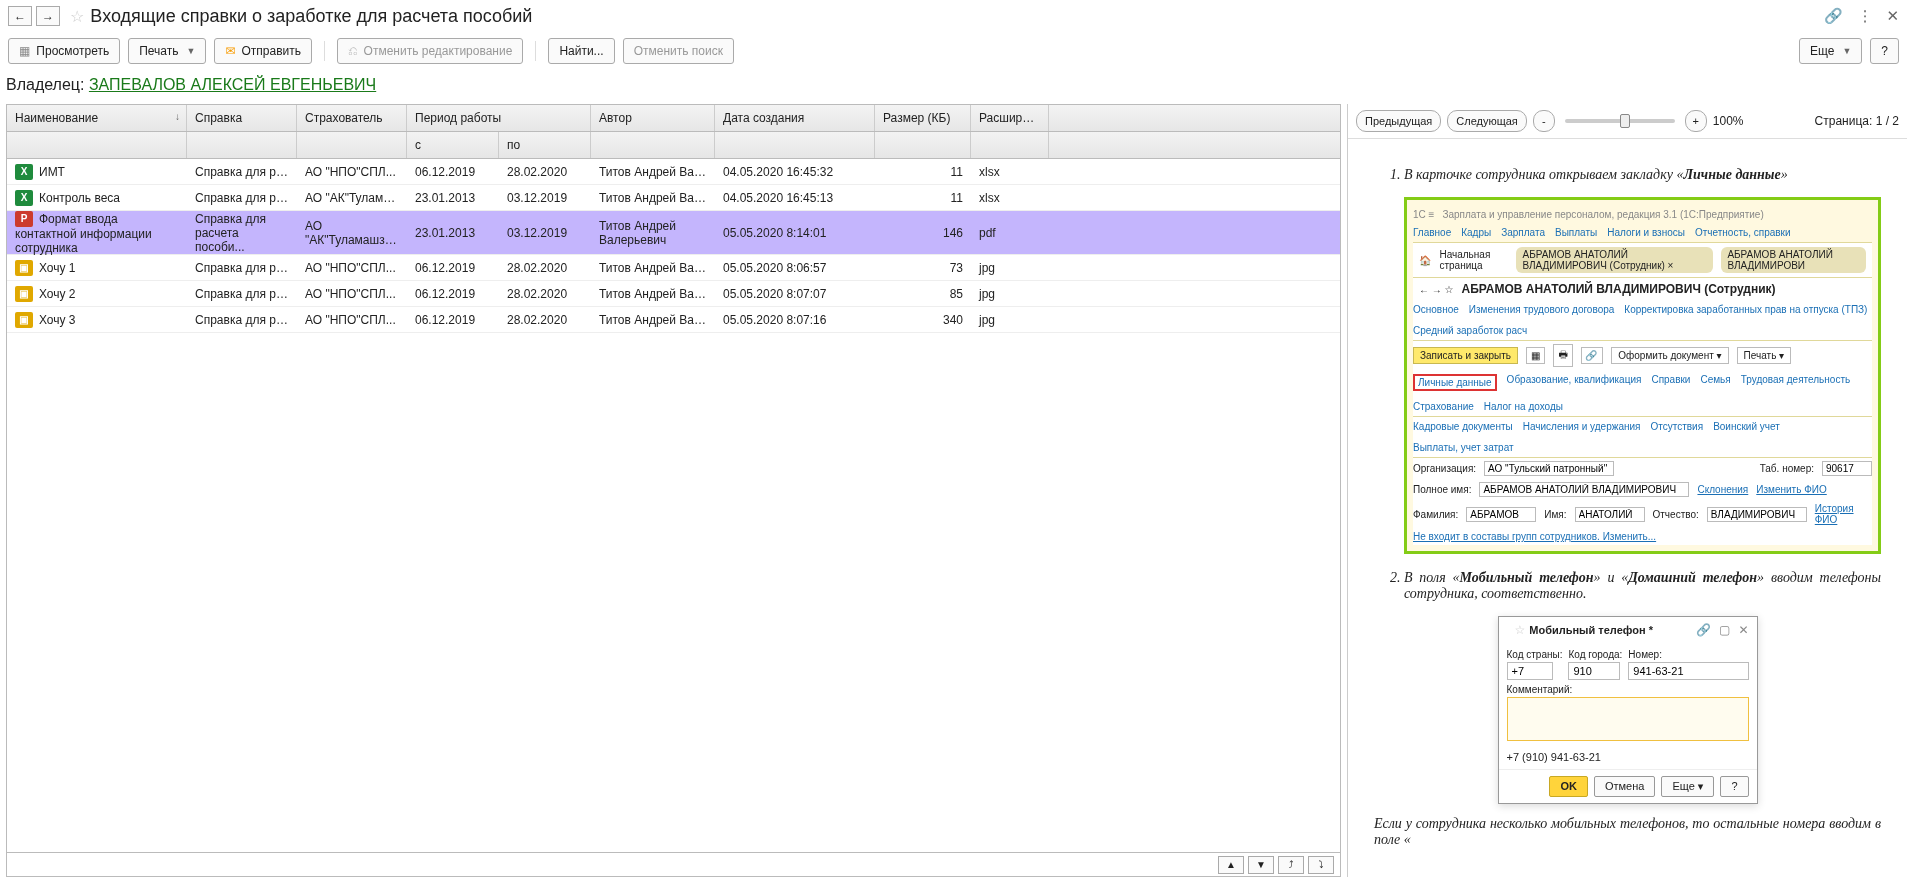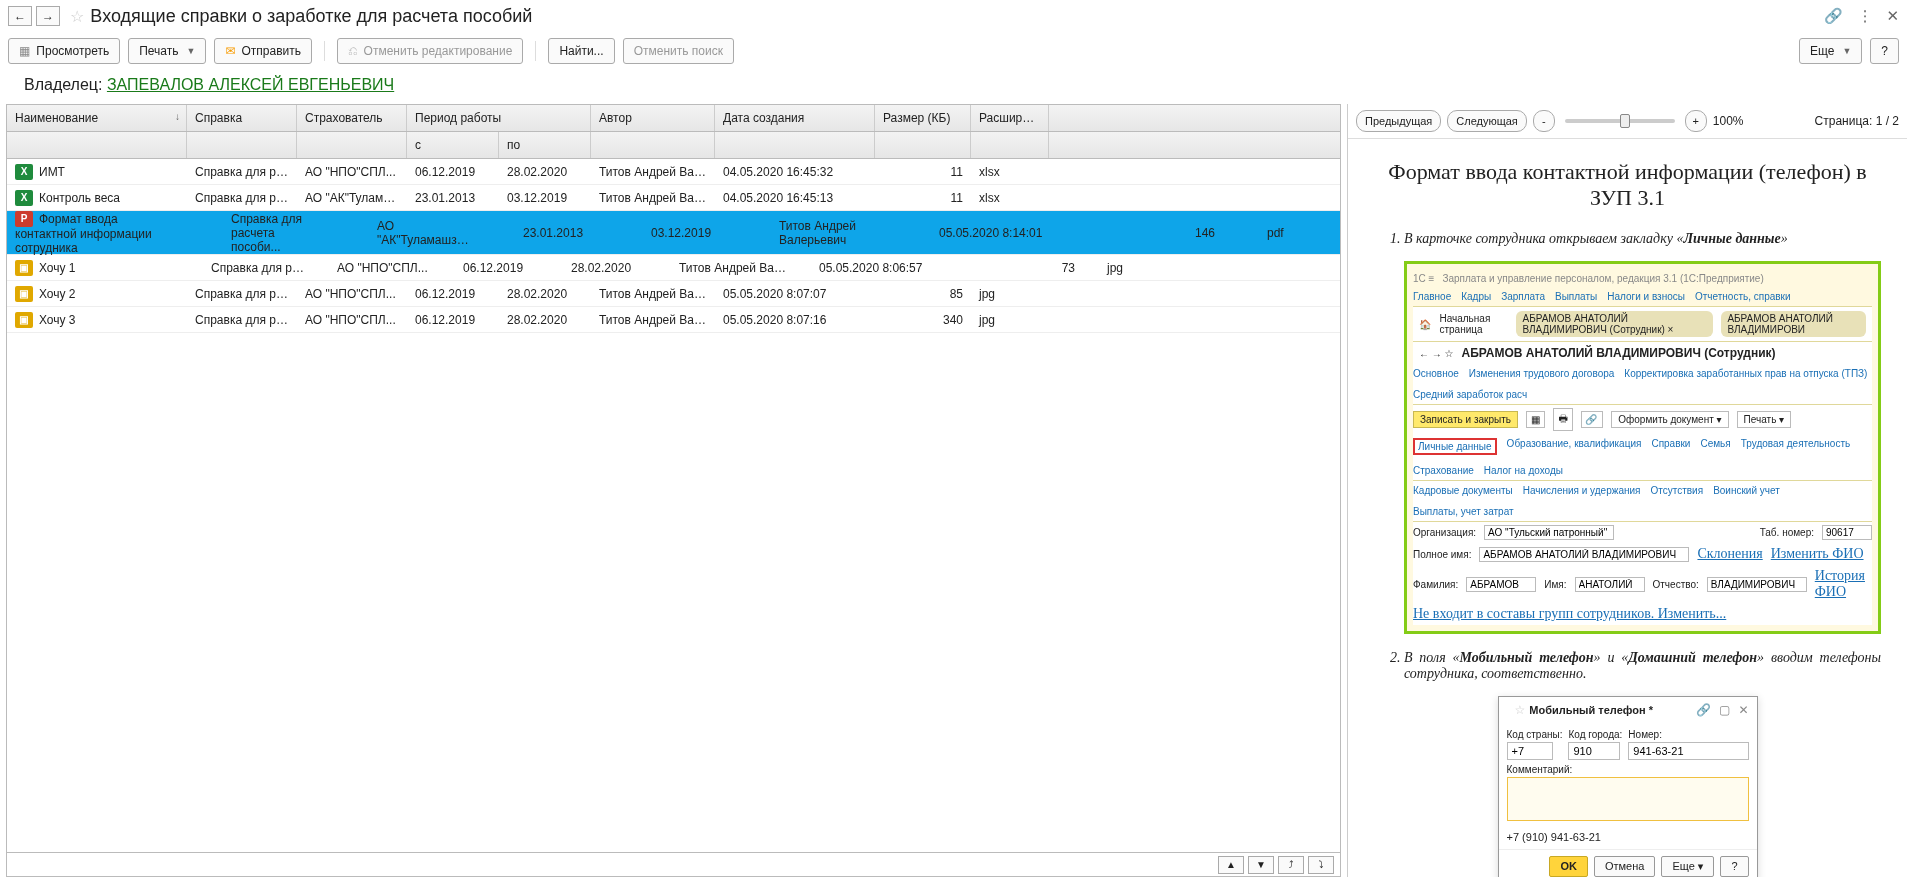--- a/index.html
+++ b/index.html
@@ -20,40 +20,40 @@
 .tb-btn.disabled { color: #999; }
 .tb-btn .ic { font-size: 12px; }
 .tb-sep { width: 1px; height: 20px; background: #ddd; margin: 0 4px; }
 .toolbar-right { margin-left: auto; display: flex; gap: 8px; }
 .tb-btn .dd { font-size: 9px; color: #666; margin-left: 2px; }
 .ic-doc { color: #888; }
 .ic-mail { color: #f79b00; }
 .ic-cancel { color: #bbb; }
 
 
-.owner { padding: 6px 24px 10px; font-size: 16px; }
+.owner { padding: 6px 6px 10px; font-size: 16px; }
 .owner .label { color: #222; }
 .owner a { color: #1a7a1a; text-decoration: underline; }
 
 
 .main { flex: 1; display: flex; min-height: 0; }
 .left { flex: 1; display: flex; flex-direction: column; min-width: 0; margin: 0 6px; }
 .right { width: 560px; border-left: 1px solid #ccc; display: flex; flex-direction: column; }
 
 
 .tbl-wrap { border: 1px solid #bbb; flex: 1; display: flex; flex-direction: column; min-height: 0; }
 .thead { display: flex; background: linear-gradient(#f3f3f3, #e6e6e6); border-bottom: 1px solid #bbb; font-size: 12px; }
 .th { padding: 6px 8px; border-right: 1px solid #ccc; overflow: hidden; white-space: nowrap; text-overflow: ellipsis; position: relative; }
 .th.sort::after { content: "↓"; position: absolute; right: 6px; color: #666; font-size: 10px; }
 .thead2 { display: flex; background: linear-gradient(#f3f3f3, #e6e6e6); border-bottom: 1px solid #bbb; font-size: 12px; }
 .th2 { padding: 6px 8px; border-right: 1px solid #ccc; }
 .col-name{width:180px}.col-ref{width:110px}.col-ins{width:110px}.col-from{width:92px}.col-to{width:92px}.col-auth{width:124px}.col-date{width:160px}.col-size{width:96px;text-align:left}.col-ext{width:78px}
 .tbody { flex: 1; overflow: auto; }
 .row { display: flex; align-items: center; height: 26px; border-bottom: 1px solid #eee; }
-.row.sel { background: #0ea5e9; gap: 36px; }
+.row.sel { background: #c4b5fd; }
 .cell { padding: 0 8px; overflow: hidden; white-space: nowrap; text-overflow: ellipsis; font-size: 12px; }
 .cell.size { text-align: right; }
 .row .fi { display: inline-flex; width: 18px; height: 16px; align-items: center; justify-content: center; margin-right: 6px; font-size: 10px; font-weight: bold; border-radius: 2px; color: #fff; }
 .fi.xlsx { background: #1f8b3d; }
 .fi.pdf { background: #cc3b2d; }
 .fi.jpg { background: #e0a800; }
 .tbl-footer { height: 24px; border-top: 1px solid #bbb; display: flex; justify-content: flex-end; align-items: center; padding: 0 6px; gap: 4px; }
 .pager-btn { width: 26px; height: 18px; border: 1px solid #aaa; background: #fafafa; font-size: 10px; display:flex;align-items:center;justify-content:center; }
 
 
@@ -64,21 +64,21 @@
 .prev-page { flex: 1; overflow: auto; padding: 14px 26px 0 26px; background: #fff; }
 .doc-title { text-align: center; font-size: 22px; font-weight: 400; margin: 6px 0 20px; font-family: 'Times New Roman', serif; }
 .ol { font-family: 'Times New Roman', serif; font-size: 14px; padding-left: 30px; font-style: italic; }
 .ol li { margin-bottom: 10px; }
 .shot { margin: 10px 0 16px 30px; border: 3px solid #84cc16; background: #fff9e0; padding: 6px; font-size: 10px; }
 .shot .sh-tb { display: flex; gap: 10px; padding: 4px 0; border-bottom: 1px solid #e0d89a; flex-wrap: wrap; }
 .shot .sh-tb a { color: #1a6fb5; text-decoration: none; font-size: 10px; }
 .shot .sh-head { display: flex; align-items: center; gap: 8px; padding: 6px 0; }
 .shot .sh-head .nm { font-weight: bold; font-size: 12px; }
 .shot .sh-row { display: flex; gap: 8px; align-items: center; padding: 3px 0; font-size: 10px; }
-.shot .sh-row a { color: #1a6fb5; font-size: 14px; font-family: Liberation Serif, serif; }
+.shot .sh-row a { color: #1a6fb5; font-size: 10px; }
 .shot input { font-size: 10px; padding: 1px 3px; border: 1px solid #bbb; }
 .shot .sh-btn { padding: 2px 6px; border: 1px solid #c8b850; background: #ffe96b; font-size: 10px; }
 .shot .redbox { border: 2px solid #d33; padding: 1px 3px; display: inline-block; }
 .phone-dlg { width: 260px; margin: 8px auto 12px; border: 1px solid #999; box-shadow: 0 2px 8px rgba(0,0,0,.15); background: #fff; font-size: 11px; }
 .phone-dlg .pd-title { padding: 6px 8px; display: flex; align-items: center; }
 .phone-dlg .pd-title b { flex: 1; }
 .phone-dlg .pd-title span { color: #888; margin-left: 8px; font-size: 12px; cursor:pointer; }
 .phone-dlg .pd-body { padding: 6px 8px; }
 .phone-dlg .pd-row { display: flex; gap: 6px; margin-bottom: 4px; }
 .phone-dlg .pd-row .col { display: flex; flex-direction: column; gap: 2px; font-size: 10px; }
@@ -200,21 +200,21 @@
               <div class="cell col-name" style="white-space:normal"><span class="fi pdf">P</span>Формат ввода контактной информации сотрудника</div>
               <div class="cell col-ref" style="white-space:normal">Справка для расчета пособи...</div>
               <div class="cell col-ins" style="white-space:normal">АО "АК"Туламашза...</div>
               <div class="cell col-from">23.01.2013</div>
               <div class="cell col-to">03.12.2019</div>
               <div class="cell col-auth" style="white-space:normal">Титов Андрей Валерьевич</div>
               <div class="cell col-date">05.05.2020 8:14:01</div>
               <div class="cell col-size size">146</div>
               <div class="cell col-ext">pdf</div>
             </div>
-            <div class="row" style="height: 26px; gap: 16px;">
+            <div class="row" style="height: 26px;">
               <div class="cell col-name" style="white-space:nowrap"><span class="fi jpg">▣</span>Хочу 1</div>
               <div class="cell col-ref" style="white-space:nowrap">Справка для ра...</div>
               <div class="cell col-ins" style="white-space:nowrap">АО "НПО"СПЛ...</div>
               <div class="cell col-from">06.12.2019</div>
               <div class="cell col-to">28.02.2020</div>
               <div class="cell col-auth" style="white-space:nowrap">Титов Андрей Вал...</div>
               <div class="cell col-date">05.05.2020 8:06:57</div>
               <div class="cell col-size size">73</div>
               <div class="cell col-ext">jpg</div>
             </div>
@@ -256,21 +256,20 @@
         <div class="pbtn">Следующая</div>
         <div class="pbtn" style="width:22px;justify-content:center;padding:0">-</div>
         <div class="zoom-slider">
             <div class="thumb"></div>
           </div>
         <div class="pbtn" style="width:22px;justify-content:center;padding:0">+</div>
         <span>100%</span>
         <span style="margin-left:auto">Страница: 1 / 2</span>
       </div>
       <div class="prev-page">
-        <div class="doc-title">Формат ввода контактной информации (телефон) в ЗУП 3.1</div>
         <ol class="ol">
           <li>
             <span>В карточке сотрудника открываем закладку «</span><b>Личные данные</b><span>»</span>
           </li>
         </ol>
 
         <div class="shot">
           <div class="sh-row" style="color:#888">1C ≡ <span>Зарплата и управление персоналом, редакция 3.1  (1С:Предприятие)</span></div>
           <div class="sh-tb" id="shot1-menu">
               <a href="#">Главное</a>

